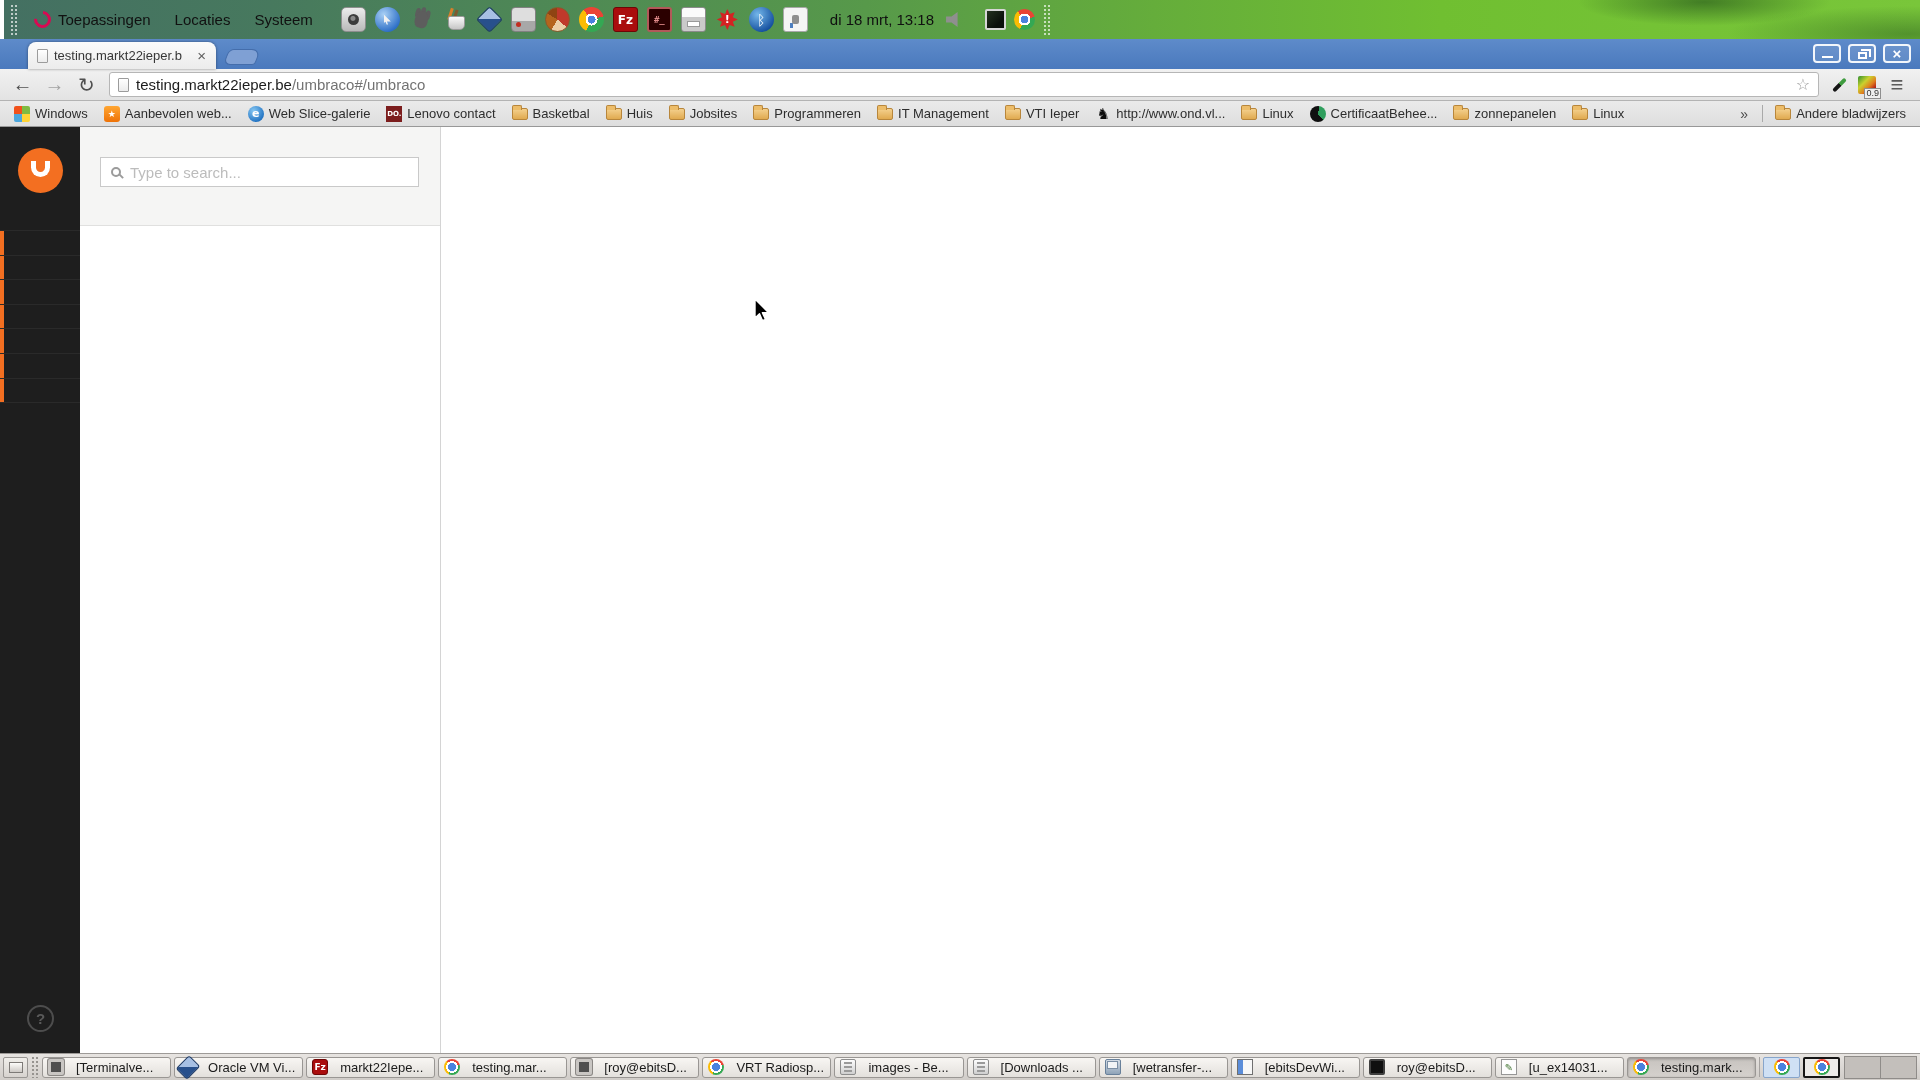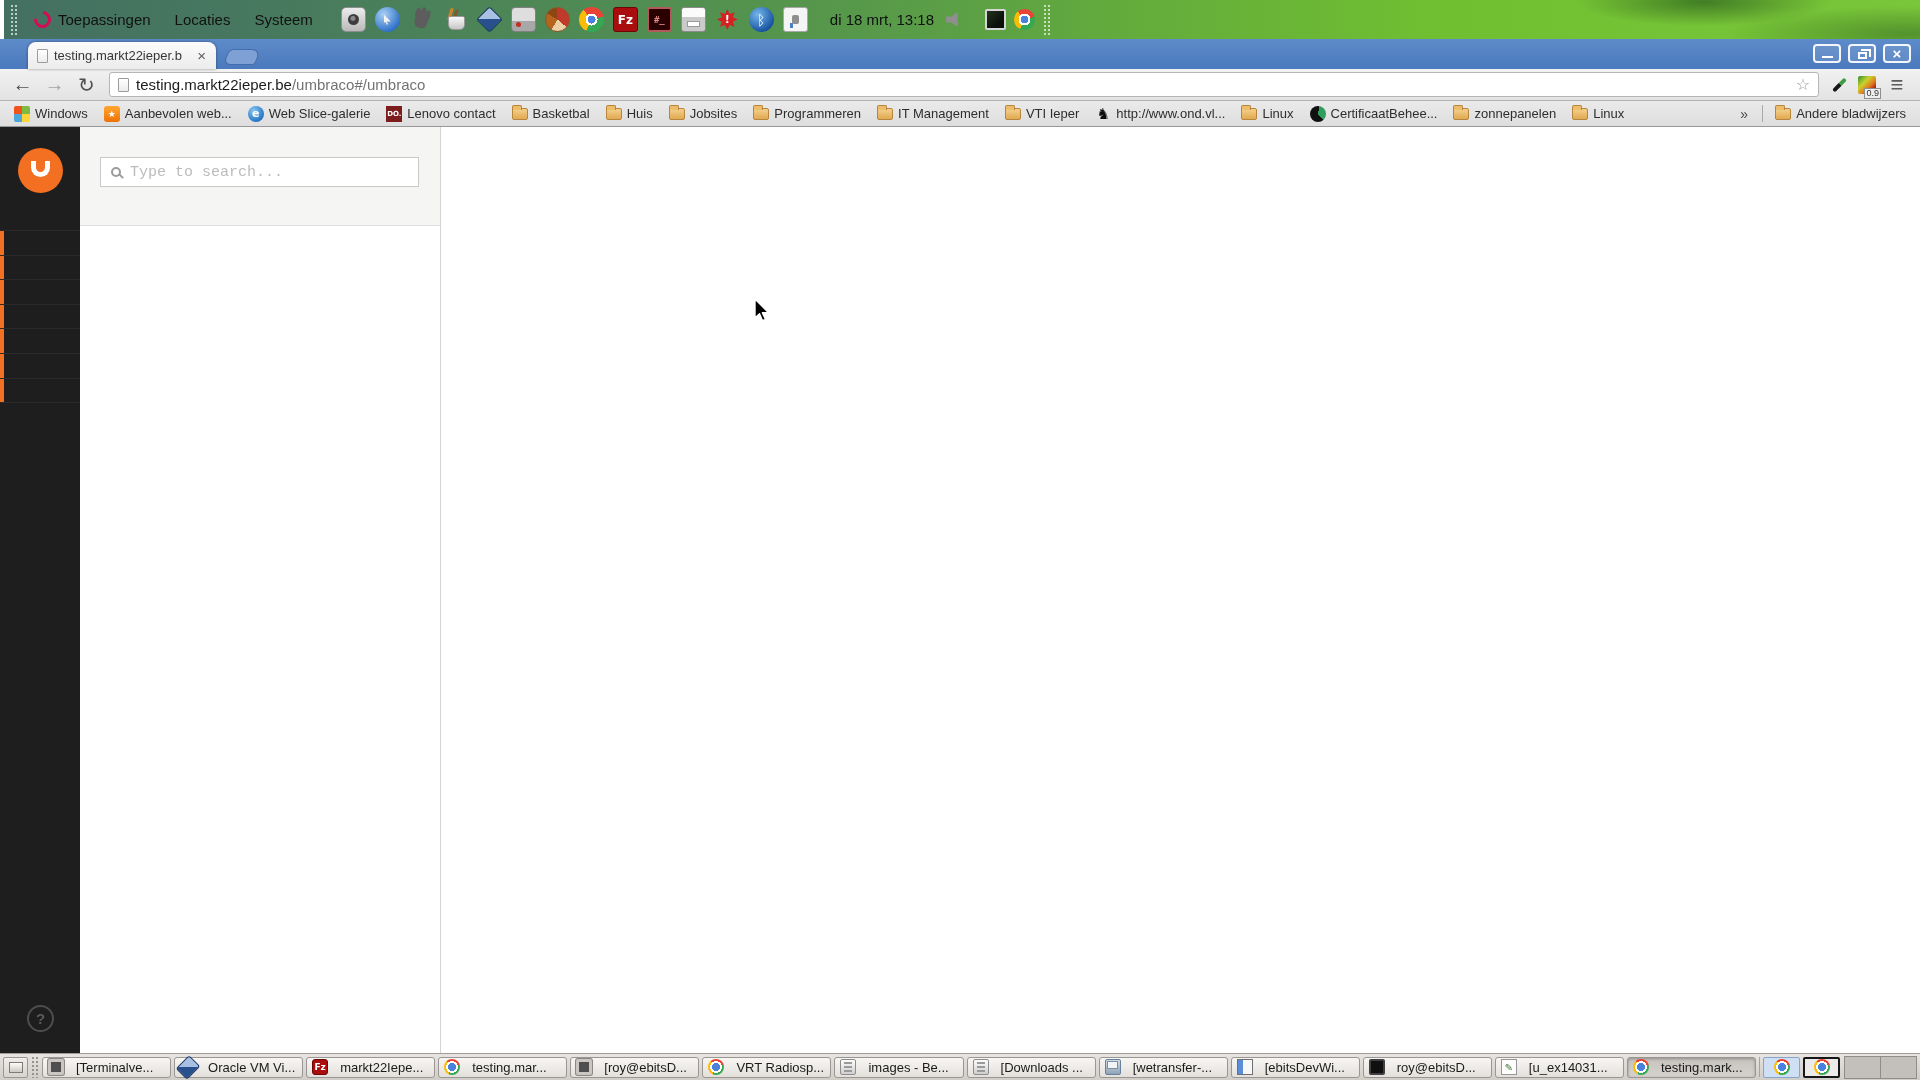--- a/index.html
+++ b/index.html
@@ -160,21 +160,21 @@
   .u-tree { width:361px; flex:none; background:#fff; border-right:1px solid #d4d4d4;
     display:flex; flex-direction:column; }
   .u-tree-head { height:99px; flex:none; background:#f5f5f4; border-bottom:1px solid #e0e0df;
     padding:30px 21px 0 20px; }
   .u-search { height:30px; background:#fff; border:1px solid #c9c9c9; display:flex;
     align-items:center; gap:9px; padding:0 10px; }
   .mag-icon { width:10px; height:10px; border:2px solid #9b9b9b; border-radius:50%; position:relative; flex:none; }
   .mag-icon::after { content:""; position:absolute; width:6px; height:2px; background:#9b9b9b;
     transform:rotate(45deg); right:-5px; bottom:-2px; }
   .u-search input { flex:1; border:none; outline:none; background:transparent; font-size:15px;
-    color:#000000; font-family:Liberation Mono, monospace; }
+    color:#000000; font-family:Liberation Sans, sans-serif; }
   .u-search input::placeholder { color:#bcbcbc; }
 
   .u-main { flex:1; position:relative; background:#fff; }
   .cursor { position:absolute; left:308px; top:170px; }
 
   
   .taskbar { position:absolute; left:0; right:0; bottom:0; height:27px;
     background:linear-gradient(#e7e4e1,#d0ccc8); border-top:1px solid #9e9b98;
     display:flex; align-items:center; padding:2px 3px; gap:3px; }
   .show-desktop { width:25px; height:21px; flex:none; border:1px solid #999693; border-radius:2px;

